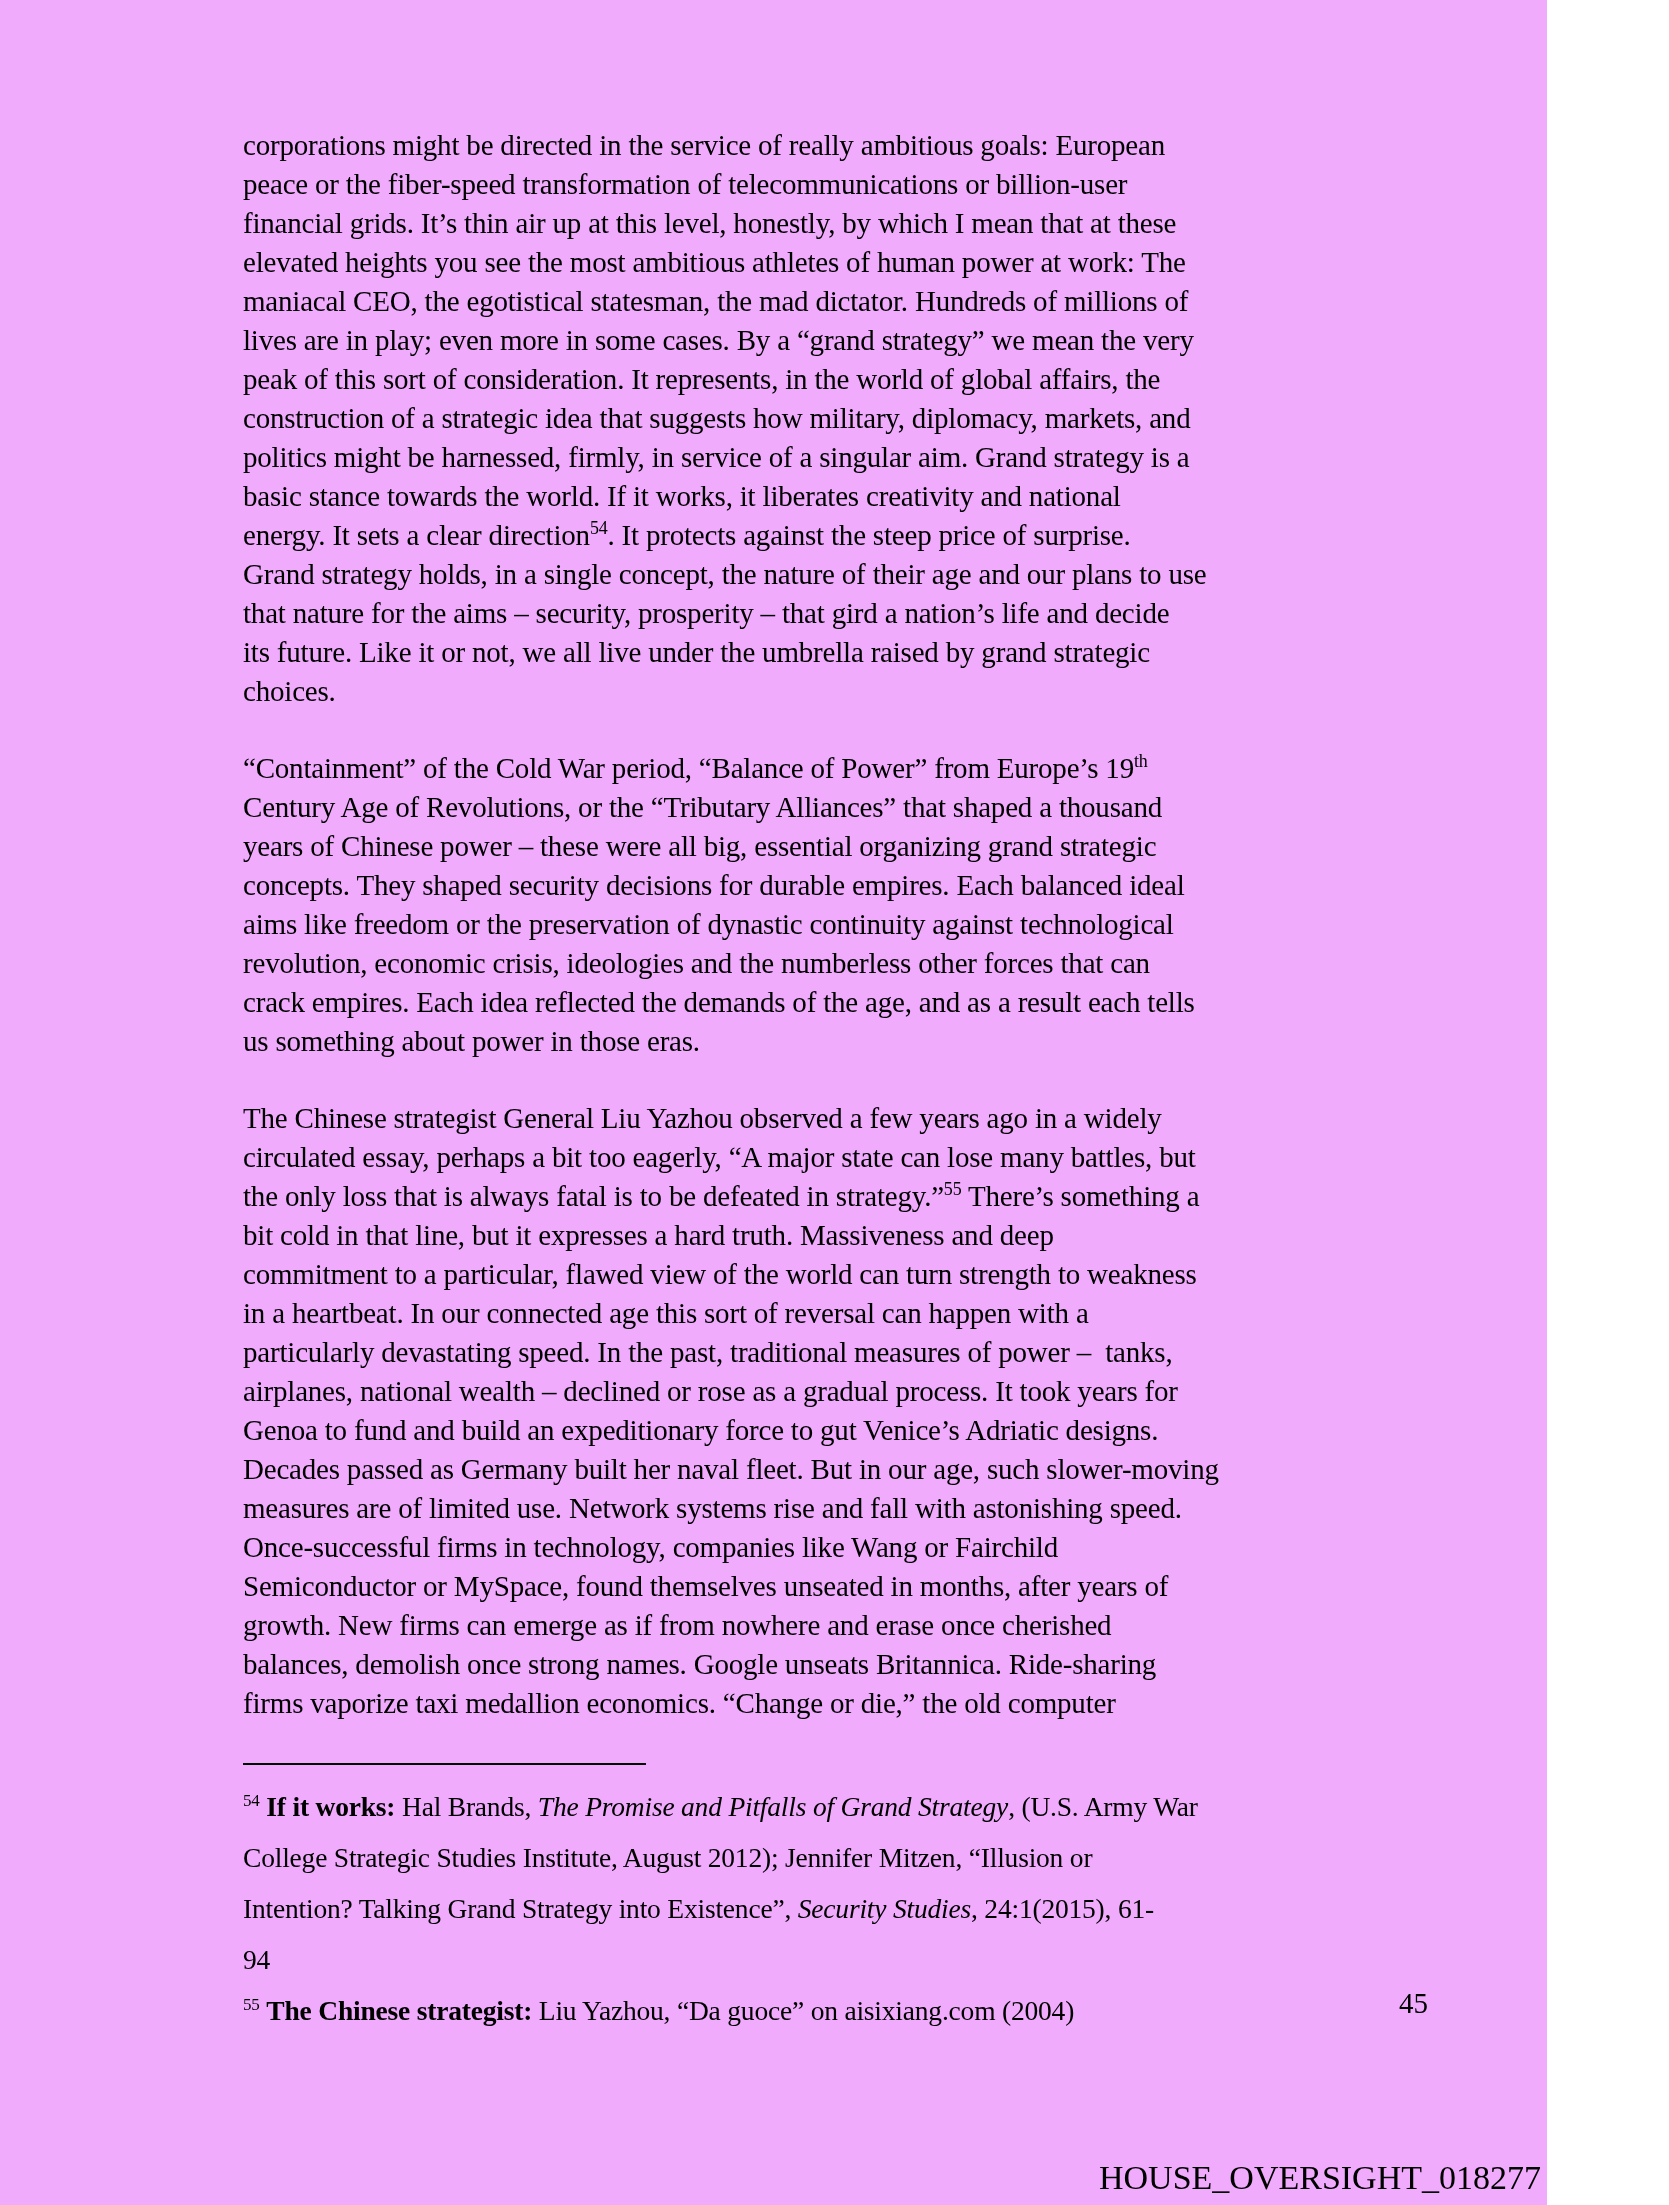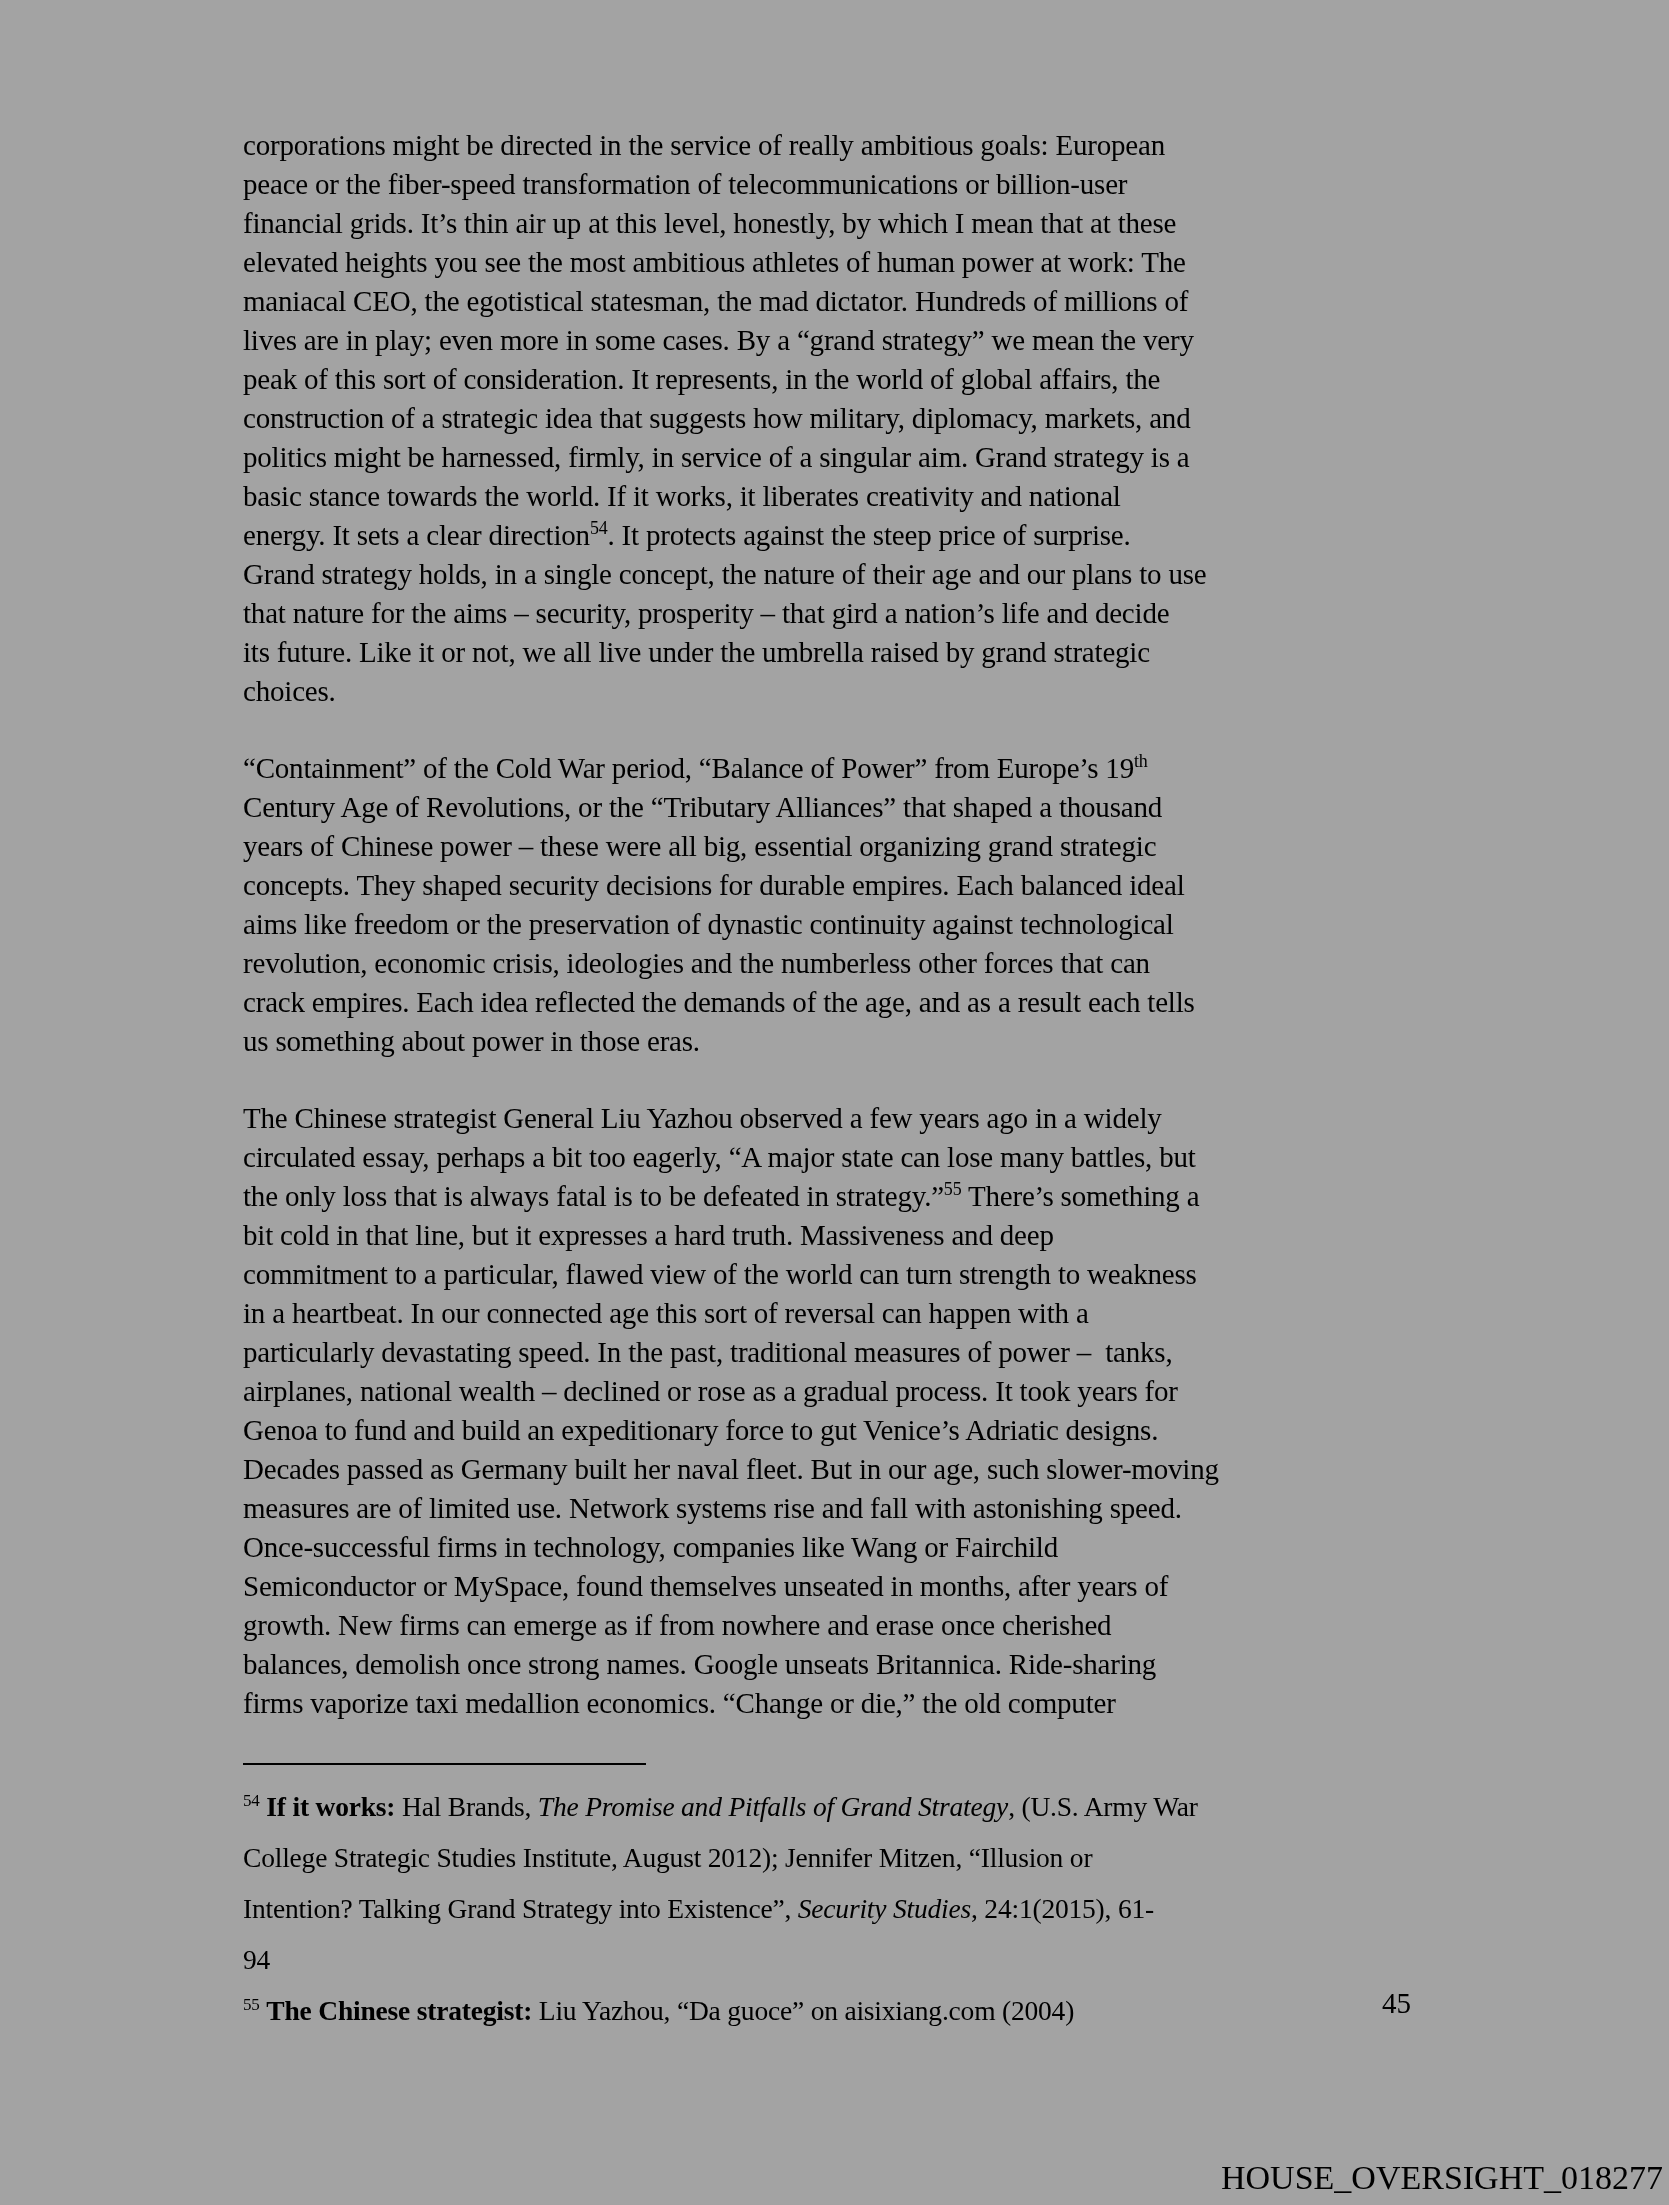--- a/index.html
+++ b/index.html
@@ -2,23 +2,23 @@
 <html style="font-size:10.5px"><head>
 <meta charset="utf-8">
 <style>
   html, body {
     margin: 0;
     padding: 0;
     background: #ffffff;
   }
   .page {
     position: relative;
-    width: 1669px;
+    width: 1547px;
     height: 2205px;
-    background: #a3a3a3;
+    background: #f0abfc;
     overflow: hidden;
     color: #000000;
     font-family: "Liberation Serif", "DejaVu Serif", serif;
   }
   .text-block {
     position: absolute;
     left: 243px;
     top: 126px;
     width: 1185px;
   }
@@ -51,21 +51,21 @@
     top: 1775px;
     width: 1185px;
   }
   .footnotes .line {
     font-size: 27.5px;
     line-height: 39px;
     margin-top: 12px;
   }
   .page-number {
     position: absolute;
-    left: 226px;
+    left: 243px;
     top: 1984px;
     width: 1185px;
     text-align: right;
     font-size: 29px;
     line-height: 39px;
   }
   .stamp {
     position: absolute;
     right: 6px;
     top: 2159px;

